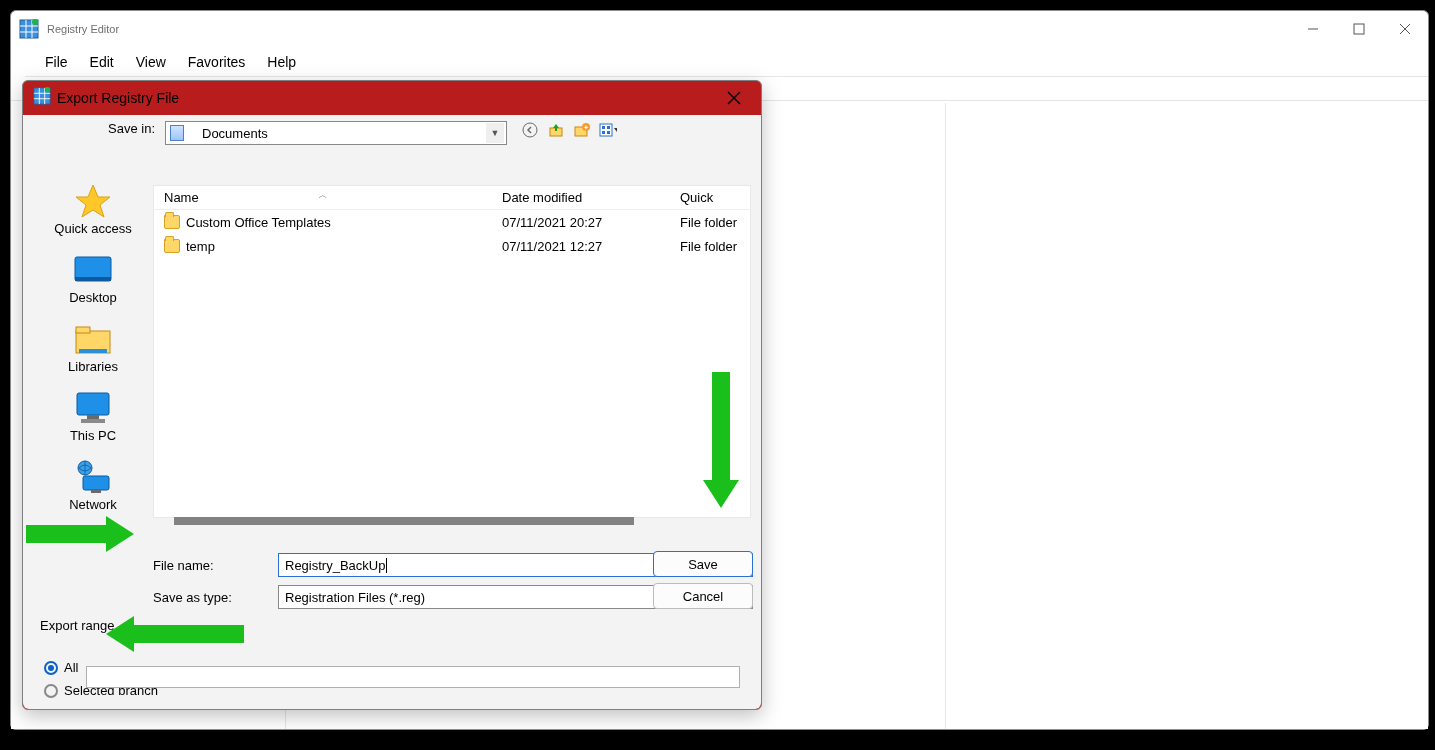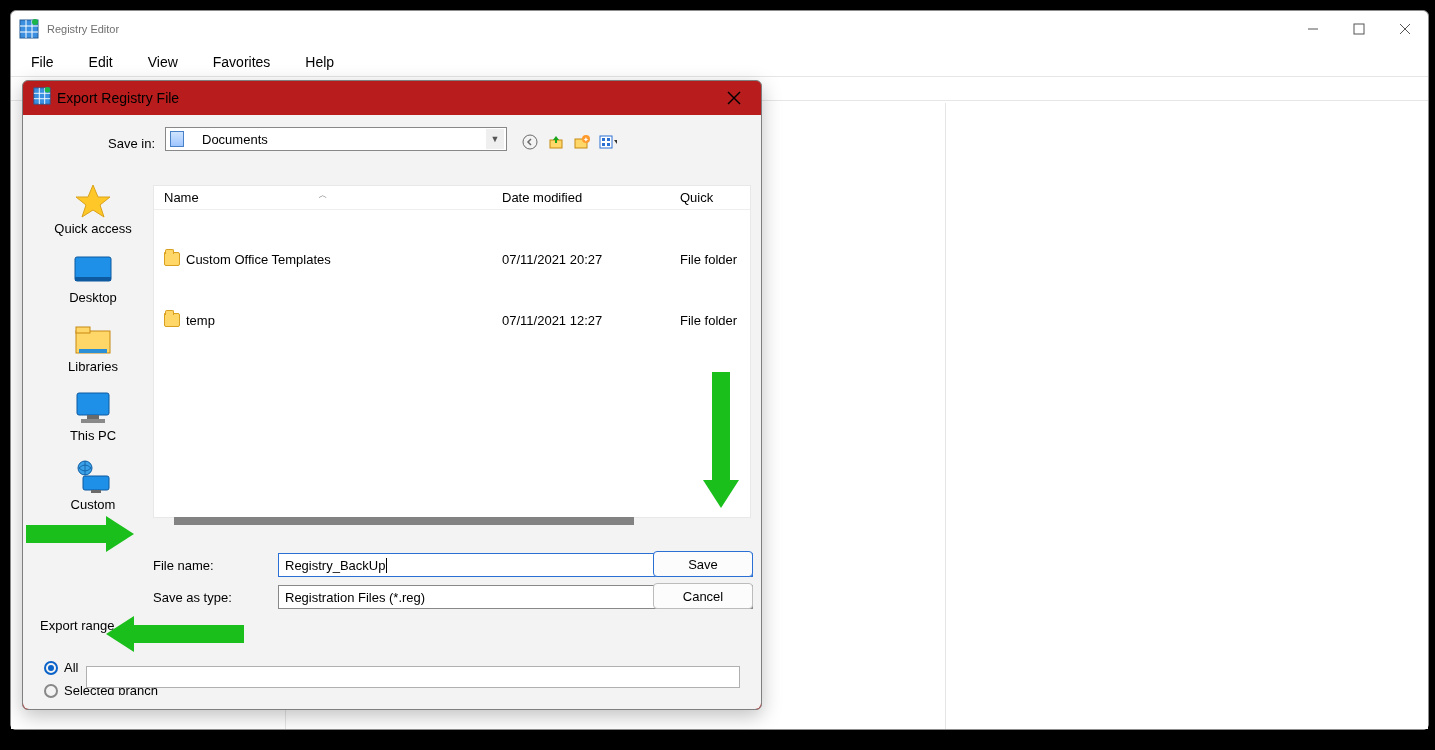--- a/index.html
+++ b/index.html
@@ -5,57 +5,57 @@
 * { box-sizing: border-box; margin: 0; padding: 0; font-family: "Segoe UI", Tahoma, sans-serif; }
 body { background: #000; width: 1435px; height: 750px; position: relative; overflow: hidden; }
 
 
 .main-window { position: absolute; top: 10px; left: 10px; right: 6px; bottom: 20px; background: #fff; border: 1px solid #8c8c8c; border-radius: 6px; }
 .main-titlebar { height: 36px; display: flex; align-items: center; padding: 0 8px; }
 .main-titlebar .app-icon { width: 20px; height: 20px; margin-right: 8px; }
 .main-titlebar .title { color: #6f6f6f; font-size: 11px; flex: 1; }
 .win-btns { position: absolute; top: 0; right: 0; display: flex; }
 .win-btn { width: 46px; height: 36px; display: flex; align-items: center; justify-content: center; color: #555; font-size: 13px; }
-.menu-bar { height: 30px; display: flex; align-items: center; padding: 0 10px; gap: 15px; border-bottom: 1px solid #e6e6e6; }
+.menu-bar { height: 30px; display: flex; align-items: center; padding: 0 10px; gap: 2px; border-bottom: 1px solid #e6e6e6; margin-left: 14px; }
 .menu-item { padding: 4px 10px; font-size: 14px; }
 .address-bar { height: 24px; border-bottom: 1px solid #e6e6e6; }
 .content-split { position: absolute; top: 92px; bottom: 0; left: 0; right: 0; display: flex; }
 .split-left { width: 275px; border-right: 1px solid #e6e6e6; background: #fff; }
 .split-mid { width: 660px; border-right: 1px solid #e6e6e6; background: #fff; }
 .split-right { flex: 1; background: #fff; }
 
 
 .dialog { position: absolute; top: 80px; left: 22px; width: 740px; height: 630px; background: #b91c1c; border: 1px solid #7f7f7f; border-radius: 6px; box-shadow: 0 6px 20px rgba(0,0,0,0.25); }
 .dlg-titlebar { height: 34px; display: flex; align-items: center; padding: 0 10px; border-bottom: 1px solid rgba(0,0,0,0); }
 .dlg-titlebar .title { font-size: 14px; flex: 1; }
 .dlg-close { width: 34px; height: 30px; display: flex; align-items: center; justify-content: center; }
 .dlg-body { position: absolute; top: 34px; bottom: 0; left: 0; right: 0; padding: 6px 12px 12px 12px; background: #f3f3f3; border-radius: 0 0 6px 6px; }
 
 
-.savein-row { display: flex; align-items: flex-end; gap: 10px; height: 30px; padding-left: 60px; }
+.savein-row { display: flex; align-items: flex-start; gap: 10px; height: 30px; padding-left: 60px; }
 .savein-label { width: 60px; text-align: right; font-size: 13px; }
 .savein-combo { width: 342px; height: 24px; background: #fff; border: 1px solid #888; display: flex; align-items: center; padding: 0 4px; gap: 18px; font-size: 13px; position: relative; }
 .savein-combo .chev { position: absolute; right: 2px; top: 1px; width: 18px; height: 20px; background: #efefef; display:flex;align-items:center;justify-content:center;font-size:9px;color:#555;}
 .toolbar-icons { display: flex; align-items: center; gap: 8px; margin-left: 4px; }
 .tb-icon { width: 18px; height: 18px; display:flex;align-items:center;justify-content:center;}
 
 
 .places { position: absolute; top: 70px; left: 16px; width: 108px; display: flex; flex-direction: column; gap: 18px; align-items: center; }
 .place { display: flex; flex-direction: column; align-items: center; gap: 4px; font-size: 13px; text-align:center;}
 .place .pic { width: 42px; height: 32px; display:flex;align-items:center;justify-content:center;}
 
 
 .filelist { position: absolute; top: 70px; left: 130px; width: 598px; height: 333px; background: #fff; border: 1px solid #e8e8e8;}
 .fl-header { height: 24px; display: flex; align-items: center; font-size: 13px; border-bottom: 1px solid #eee; }
 .fl-header div { padding-left: 10px; }
 .col-name { width: 338px; position: relative;}
 .col-date { width: 178px; }
 .col-type { flex: 1; }
 .sort-caret { position:absolute; left:50%; top:-1px; transform:translateX(-50%); font-size:9px; color:#777;}
-.fl-row { height: 24px; display: flex; align-items: center; font-size: 13px; margin-top: 37px; }
+.fl-row { height: 24px; display: flex; align-items: center; font-size: 13px; }
 .fl-row div { padding-left: 10px; }
 .fl-row .col-name { display:flex; align-items:center; gap:6px;}
 .folder-ico { width:16px;height:14px;background:#ffd668;border:1px solid #d9a020;border-radius:0 2px 2px 2px;position:relative;}
 .folder-ico::before{content:"";position:absolute;top:-4px;left:0;width:7px;height:4px;background:#ffd668;border:1px solid #d9a020;border-bottom:none;border-radius:2px 2px 0 0;}
 .filelist-scroll { position:absolute; bottom:-8px; left:20px; width:460px; height:8px; background:#828282; }
 
 
 .fn-row { position: absolute; left: 130px; width: 600px; display: flex; align-items: center; gap: 10px; }
 .fn-row1 { top: 438px; }
 .fn-row2 { top: 470px; }
@@ -241,21 +241,21 @@
       </div>
       <div class="place">
         <span class="pic">
             <svg width="40" height="34">
               <circle cx="12" cy="8" r="7" fill="#3aa0e8" stroke="#0d5aa0"></circle>
               <path d="M6 8 Q12 2 18 8 M6 8 Q12 14 18 8 M12 1 L12 15" fill="none" stroke="#0d5aa0" stroke-width="0.8"></path>
               <rect x="10" y="16" width="26" height="14" rx="2" fill="#1e90e8" stroke="#0d5aa0"></rect>
               <rect x="18" y="30" width="10" height="3" fill="#6a6a6a"></rect>
             </svg>
           </span>
-        <span>Custom</span>
+        <span>Network</span>
       </div>
     </div>
 
     <div class="filelist">
       <div class="fl-header">
         <div class="col-name"><span>Name</span><span class="sort-caret">︿</span></div>
         <div class="col-date">Date modified</div>
         <div class="col-type">Quick</div>
       </div>
       <div class="fl-row">

